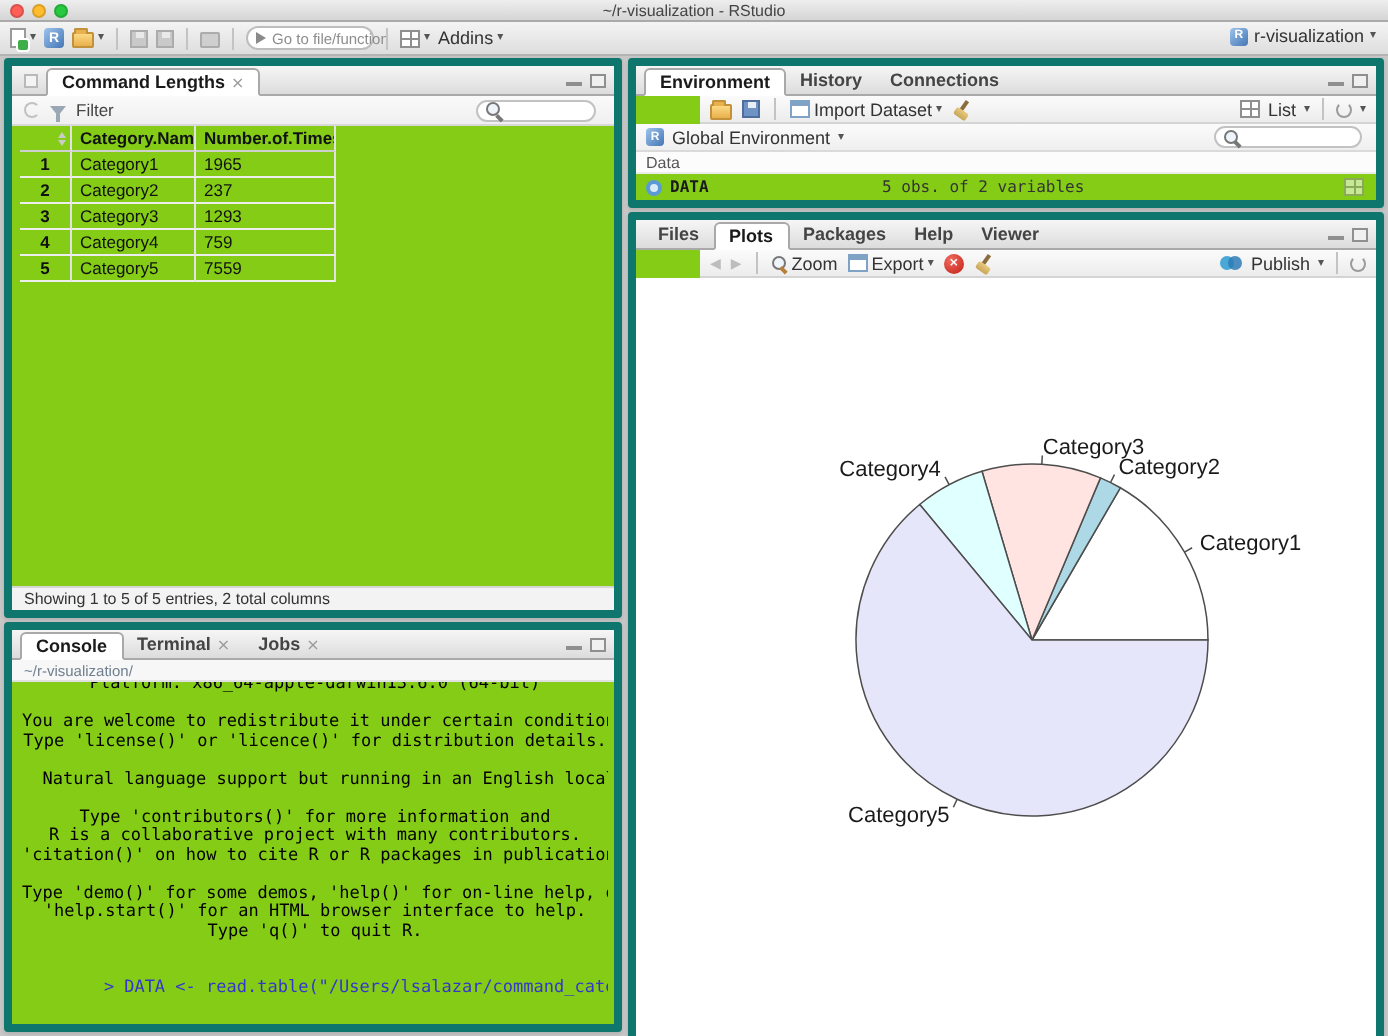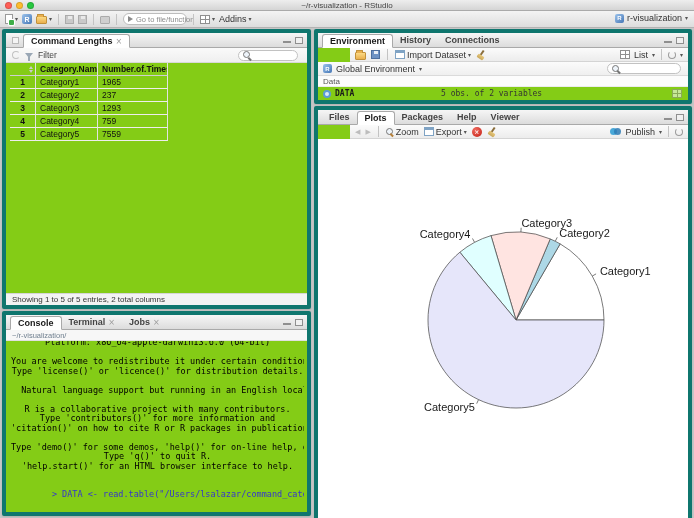--- a/index.html
+++ b/index.html
@@ -283,27 +283,27 @@
   </div>
   <div class="console-body">
     <div class="console-scroll">
       <div class="cline">Platform: x86_64-apple-darwin13.6.0 (64-bit)</div>
       <div class="cline"></div>
       <div class="cline">You are welcome to redistribute it under certain conditions.</div>
       <div class="cline">Type 'license()' or 'licence()' for distribution details.</div>
       <div class="cline"></div>
       <div class="cline">  Natural language support but running in an English locale</div>
       <div class="cline"></div>
+      <div class="cline">Type 'contributors()' for more information and</div>
       <div class="cline">R is a collaborative project with many contributors.</div>
-      <div class="cline">Type 'contributors()' for more information and</div>
       <div class="cline">'citation()' on how to cite R or R packages in publications.</div>
       <div class="cline"></div>
       <div class="cline">Type 'demo()' for some demos, 'help()' for on-line help, or</div>
+      <div class="cline">'help.start()' for an HTML browser interface to help.</div>
       <div class="cline">Type 'q()' to quit R.</div>
-      <div class="cline">'help.start()' for an HTML browser interface to help.</div>
       <div class="cline"></div>
       <div class="cline cmd">
         <span class="prompt">&gt;</span><span>DATA &lt;- read.table("/Users/lsalazar/command_categories.txt", header=TRUE)</span>
       </div>
       <div class="cline cmd">
         
       </div>
 
     </div>
   </div>

